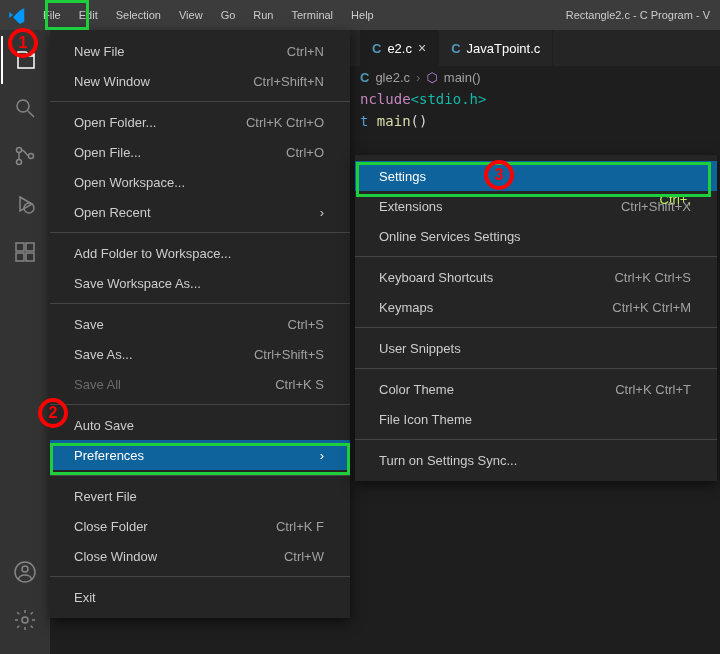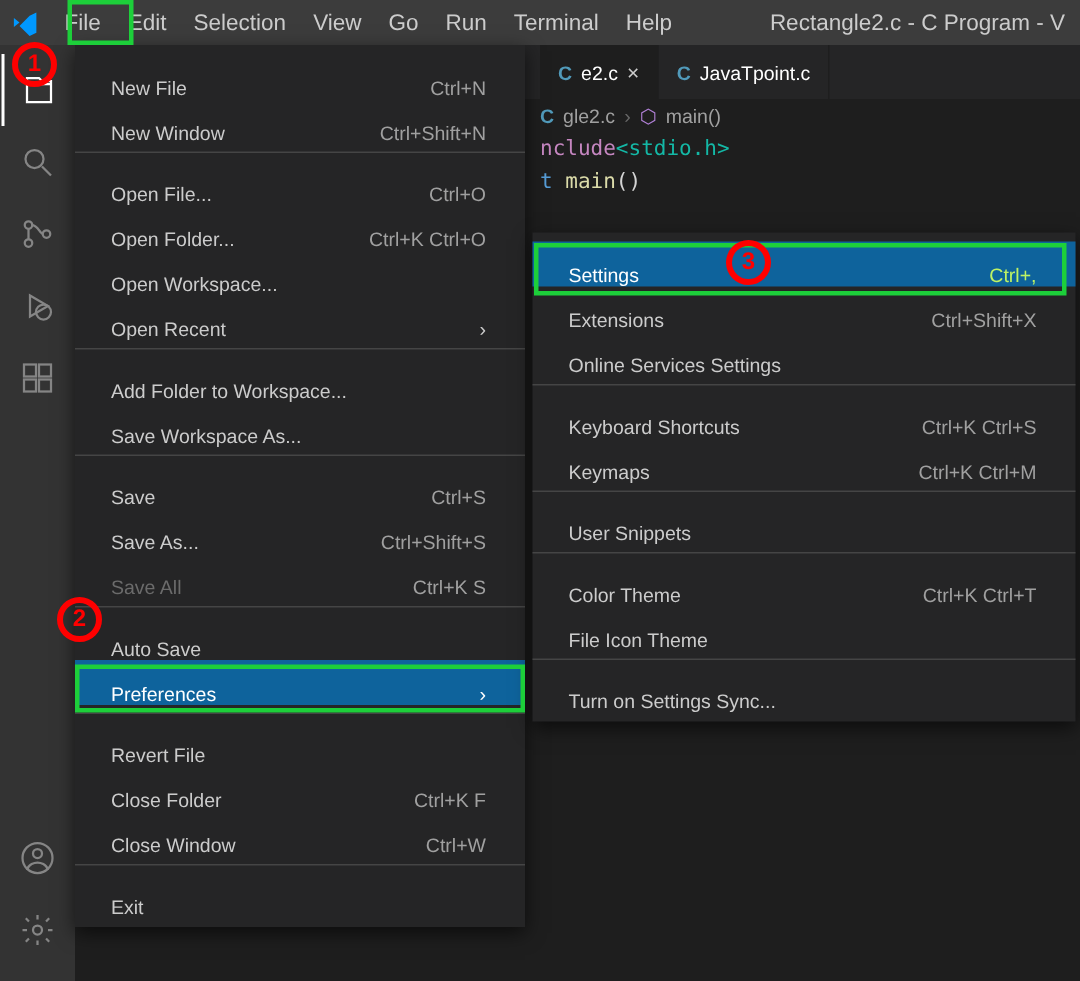--- a/index.html
+++ b/index.html
@@ -11,21 +11,21 @@
     color: #cccccc;
     position: relative;
   }
   
   .menubar {
     display: flex;
     align-items: center;
     height: 30px;
     background: #3c3c3c;
     color: #cccccc;
-    font-size: 15px;
+    font-size: 11px;
     padding-left: 6px;
   }
   .logo {
     width: 20px; height: 20px;
     margin-right: 8px;
     display: flex; align-items: center; justify-content: center;
   }
   .menu-item {
     padding: 0 9px;
     height: 100%;
@@ -107,21 +107,21 @@
   
   .menu {
     position: absolute;
     background: #252526;
     box-shadow: 0 4px 12px rgba(0,0,0,0.6);
     padding: 6px 0;
     color: #cccccc;
   }
   .menu-row {
     display: flex;
-    align-items: flex-end;
+    align-items: center;
     justify-content: space-between;
     height: 30px;
     padding: 0 26px 0 24px;
     font-size: 13px;
     cursor: default;
     position: relative;
   }
   .menu-row.highlight {
     background: #0e639c;
     color: #ffffff;
@@ -257,26 +257,26 @@
     <div class="menu-row">
       <span>New File</span>
       <span class="short">Ctrl+N</span>
     </div>
     <div class="menu-row">
       <span>New Window</span>
       <span class="short">Ctrl+Shift+N</span>
     </div>
     <div class="menu-sep"></div>
     <div class="menu-row">
+      <span>Open Folder...</span>
+      <span class="short">Ctrl+K Ctrl+O</span>
+    </div>
+    <div class="menu-row">
       <span>Open File...</span>
       <span class="short">Ctrl+O</span>
-    </div>
-    <div class="menu-row">
-      <span>Open Folder...</span>
-      <span class="short">Ctrl+K Ctrl+O</span>
     </div>
     <div class="menu-row">
       <span>Open Workspace...</span>
     </div>
     <div class="menu-row">
       <span>Open Recent</span>
       <span class="arrow">›</span>
     </div>
     <div class="menu-sep"></div>
     <div class="menu-row">

